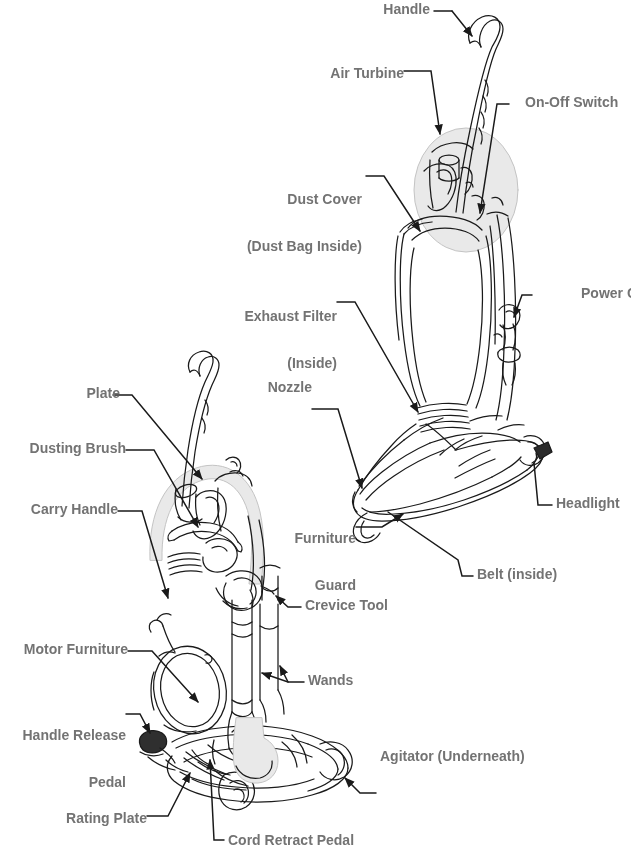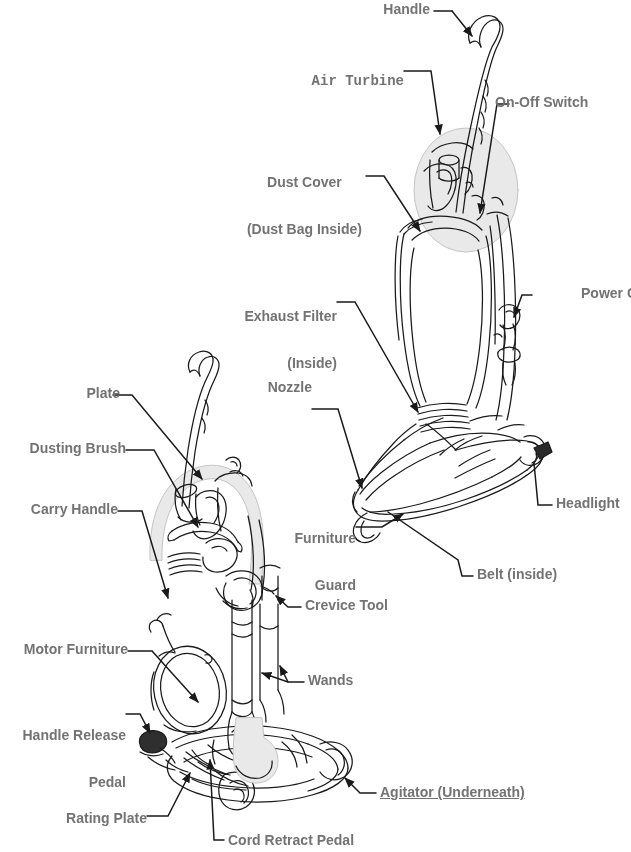--- a/index.html
+++ b/index.html
@@ -291,23 +291,23 @@
     <path d="M304,682 L288,682 L262,673" marker-end="url(#arrow)"></path>
     <path d="M288,682 L280,666" marker-end="url(#arrow)"></path>
     <path d="M126,714 L140,714 L150,733" marker-end="url(#arrow)"></path>
     <path d="M147,816 L168,816 L190,773" marker-end="url(#arrow)"></path>
     <path d="M376,793 L360,793 L345,778" marker-end="url(#arrow)"></path>
     <path d="M224,840 L214,840 L210,760" marker-end="url(#arrow)"></path>
   </g>
 </svg>
 
 <div class="lbl r" style="right:201px;top:2px;"><span>Handle</span></div>
-<div class="lbl r" style="right:227px;top:74px;font-family:Liberation Mono, monospace;"><span>Air Turbine</span></div>
-<div class="lbl l" style="left:495px;top:95px;"><span>On-Off Switch</span></div>
-<div class="lbl r" style="right:269px;top:144px;text-align:center;">
+<div class="lbl r" style="right:227px;top:66px;"><span>Air Turbine</span></div>
+<div class="lbl l" style="left:525px;top:95px;"><span>On-Off Switch</span></div>
+<div class="lbl r" style="right:269px;top:161px;">
   <div>Dust Cover</div>
   <div>(Dust Bag Inside)</div>
 </div>
 <div class="lbl r" style="right:294px;top:278px;">
   <div>Exhaust Filter</div>
   <div>(Inside)</div>
 </div>
 <div class="lbl l" style="left:536px;top:286px;padding-left:45px;"><span>Power Cord</span></div>
 <div class="lbl r" style="right:511px;top:386px;"><span>Plate</span></div>
 <div class="lbl r" style="right:319px;top:380px;"><span>Nozzle</span></div>
@@ -320,14 +320,14 @@
 <div class="lbl l" style="left:556px;top:496px;"><span>Headlight</span></div>
 <div class="lbl l" style="left:477px;top:567px;"><span>Belt (inside)</span></div>
 <div class="lbl l" style="left:305px;top:598px;"><span>Crevice Tool</span></div>
 <div class="lbl r" style="right:503px;top:642px;"><span>Motor Furniture</span></div>
 <div class="lbl l" style="left:308px;top:673px;"><span>Wands</span></div>
 <div class="lbl r" style="right:505px;top:697px;">
   <div>Handle Release</div>
   <div>Pedal</div>
 </div>
 <div class="lbl r" style="right:484px;top:811px;"><span>Rating Plate</span></div>
-<div class="lbl l" style="left:380px;top:785px;text-decoration:underline;"><span>Agitator (Underneath)</span></div>
+<div class="lbl l" style="left:380px;top:749px;"><span>Agitator (Underneath)</span></div>
 <div class="lbl l" style="left:228px;top:833px;"><span>Cord Retract Pedal</span></div>
 
 </body></html>

